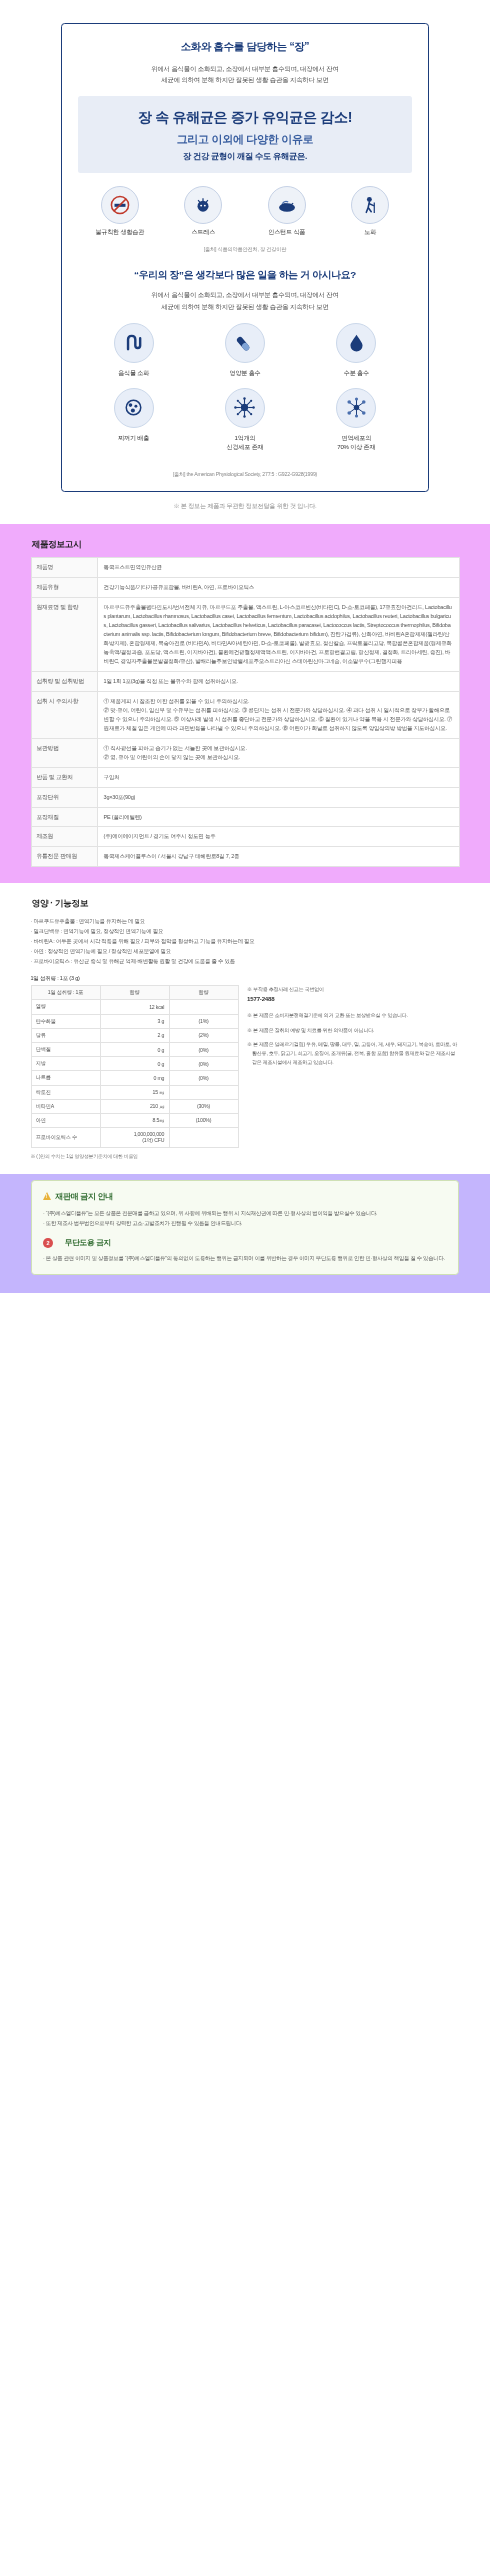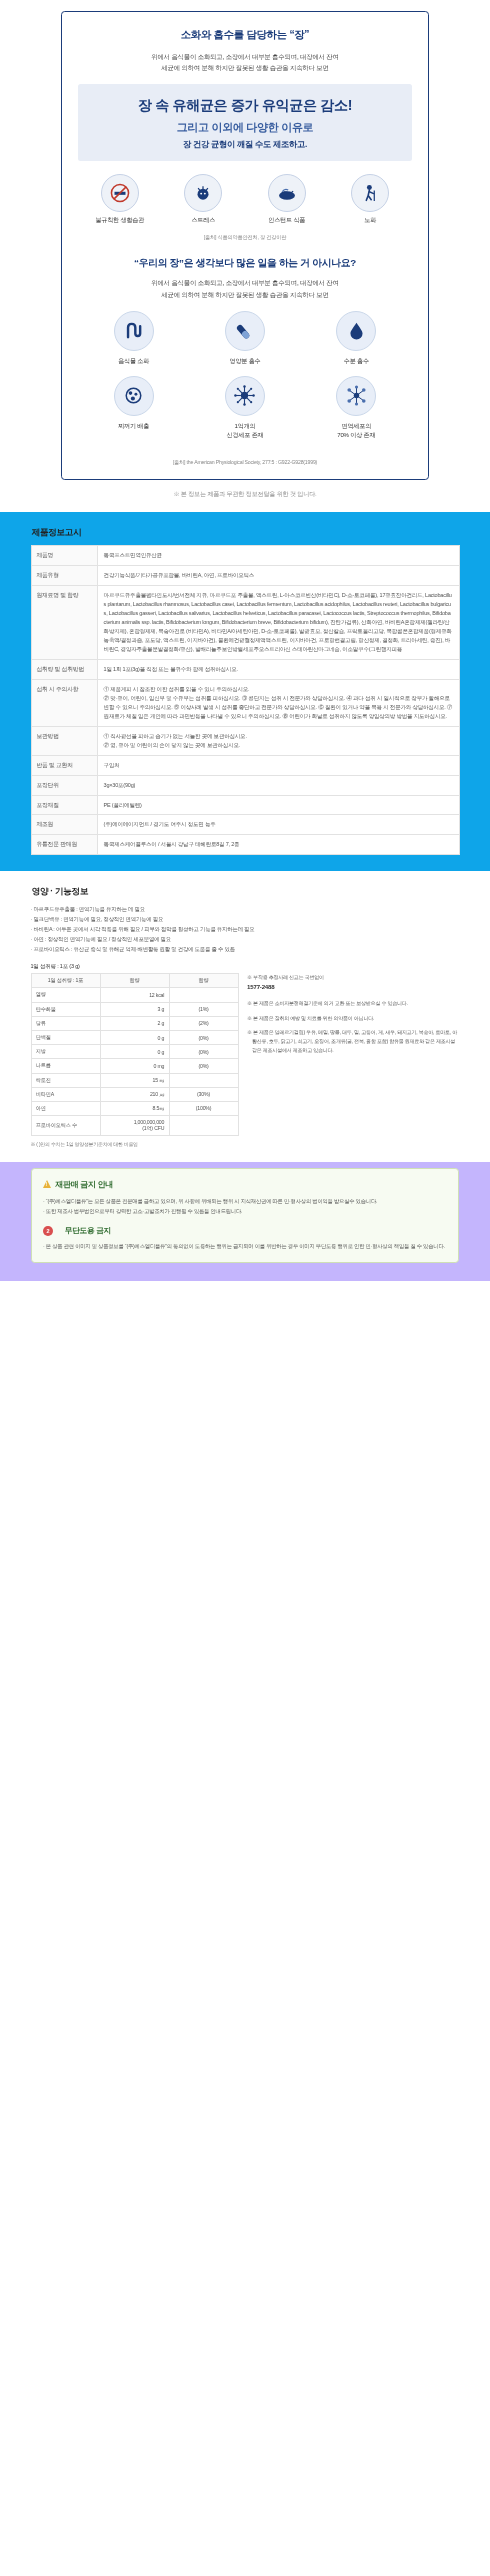--- a/index.html
+++ b/index.html
@@ -4,21 +4,21 @@
 <style>
   * { box-sizing: border-box; }
   html, body { margin:0; padding:0; }
   body {
     width: 490px;
     background: #ffffff;
     font-family: "Liberation Sans", sans-serif;
     color: #333;
     -webkit-font-smoothing: antialiased;
   }
-  .page { width: 490px; margin: 0 auto; }
+  .page { width: 490px; margin: 12px auto; }
 
   
   .hero-wrap { padding: 11px 61px 0 61px; background:#fff; }
   .hero-card {
     border: 1.2px solid #1b3c7a;
     border-radius: 3.7px;
     padding: 16px 16px 13.5px 16px;
     background: #fff;
   }
   .hero-title {
@@ -78,21 +78,21 @@
     display:flex; align-items:center; justify-content:center;
   }
   .func-label { font-size: 6.1px; color:#333; letter-spacing:-0.2px; line-height:1.5;}
 
   .note-line {
     text-align:center; font-size: 6.1px; color:#8a8a8a;
     padding: 9.8px 0 13.5px 0; letter-spacing:-0.2px;
   }
 
   
-  .sect-gray { background:#0ea5e9; padding: 11px 0 16px 0; }
+  .sect-gray { background:#f0abfc; padding: 11px 0 16px 0; }
   .sect-inner { width: 429px; margin: 0 auto; }
   .sect-h {
     font-size: 8.6px; font-weight: bold; color:#222; letter-spacing:-0.3px;
     padding: 3.7px 0 6.1px 1.2px;
   }
   table.info {
     width:100%; border-collapse: collapse; background:#fff;
     border-top: 0.6px solid #cfcfcf; border-bottom:0.6px solid #cfcfcf;
     table-layout: fixed;
   }
@@ -160,21 +160,21 @@
   <div class="hero-wrap">
     <div class="hero-card">
 
       <div class="hero-title">소화와 흡수를 담당하는 “장”</div>
       <div class="hero-sub" style="white-space:pre-line;">위에서 음식물이 소화되고, 소장에서 대부분 흡수되며, 대장에서 잔여
 세균에 의하여 분해 하지만 잘못된 생활 습관을 지속하다 보면</div>
 
       <div class="hero-banner">
         <div class="l1">장 속 유해균은 증가 유익균은 감소!</div>
         <div class="l2">그리고 이외에 다양한 이유로</div>
-        <div class="l3">장 건강 균형이 깨질 수도 제조하고.</div>
+        <div class="l3">장 건강 균형이 깨질 수도 유해균은.</div>
       </div>
 
       <div class="icon-row">
         <div class="icon-cell">
           <div class="icon-circle">
             <svg width="22" height="22" viewBox="0 0 36 36">
               <circle cx="18" cy="18" r="14" fill="none" stroke="#c0392b" stroke-width="2.5"></circle>
               <rect x="9" y="16" width="18" height="5" fill="#1b3c7a"></rect>
               <line x1="8" y1="28" x2="28" y2="8" stroke="#c0392b" stroke-width="2.5"></line>
             </svg>

